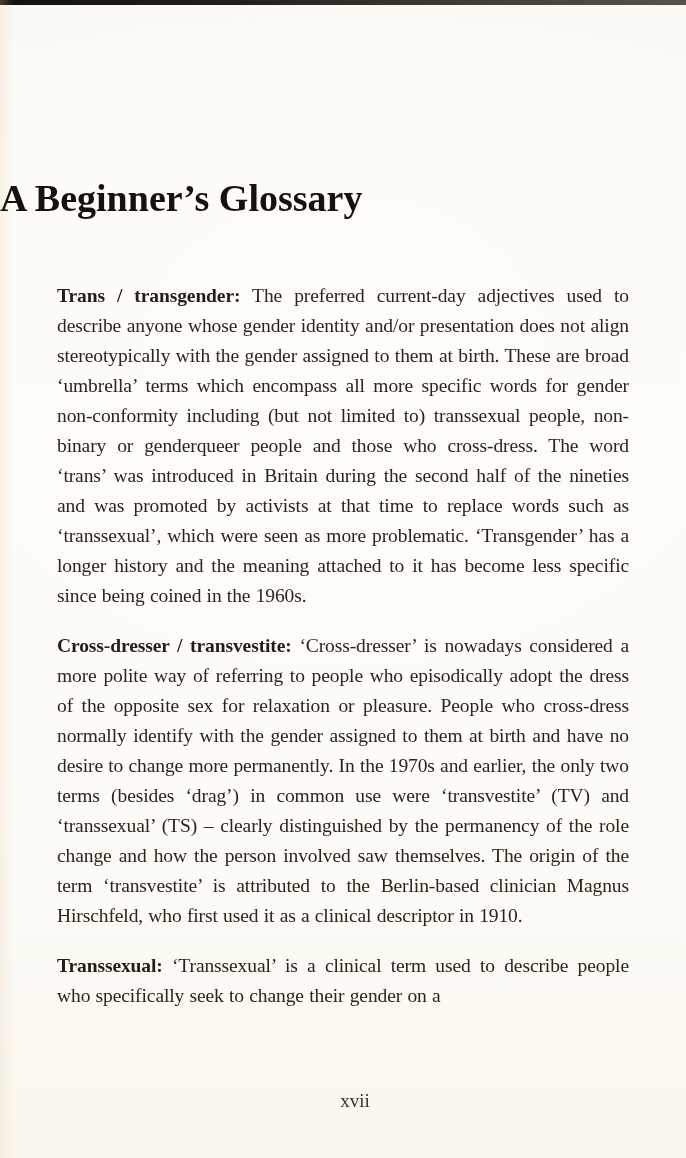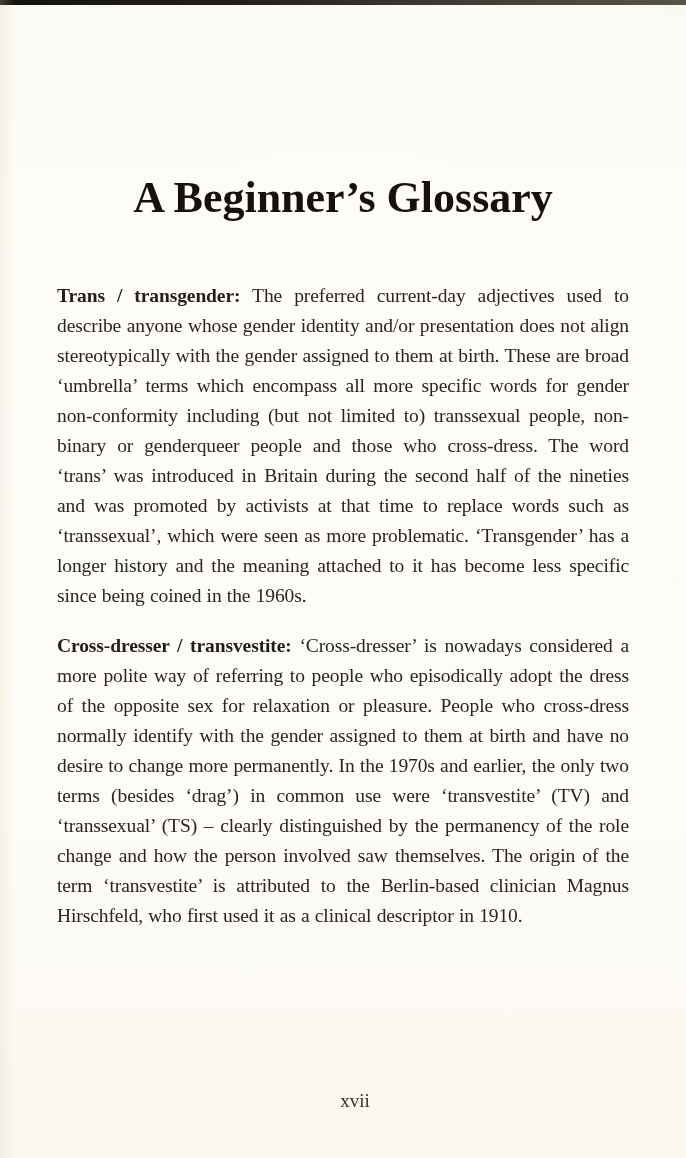--- a/index.html
+++ b/index.html
@@ -31,22 +31,21 @@
     width: 14px;
     background: linear-gradient(90deg, rgba(233,205,178,0.25), rgba(233,205,178,0));
     pointer-events: none;
   }
   h1.book-title {
     position: absolute;
     top: 176px;
     left: 0;
     width: 100%;
     margin: 0;
-    text-align: center;
-    font-size: 44px;
+    font-size: 38px;
     line-height: 44px;
     font-weight: bold;
     letter-spacing: 0px;
     color: #16110c;
   }
   .glossary {
     position: absolute;
     top: 281px;
     left: 57px;
     width: 572px;
@@ -85,18 +84,19 @@
   <div class="paper-tint"></div>
 
   <h1 class="book-title">A Beginner’s Glossary</h1>
 
   <div class="glossary">
 
     <p class="entry"><span class="term">Trans / transgender:</span> <span>The preferred current-day adjectives used to describe anyone whose gender identity and/or presentation does not align stereotypically with the gender assigned to them at birth. These are broad ‘umbrella’ terms which encompass all more specific words for gender non-conformity including (but not limited to) transsexual people, non-binary or genderqueer people and those who cross-dress. The word ‘trans’ was introduced in Britain during the second half of the nineties and was promoted by activists at that time to replace words such as ‘transsexual’, which were seen as more problematic. ‘Transgender’ has a longer history and the meaning attached to it has become less specific since being coined in the 1960s.</span></p>
 
     <p class="entry"><span class="term">Cross-dresser / transvestite:</span> <span>‘Cross-dresser’ is nowadays considered a more polite way of referring to people who episodically adopt the dress of the opposite sex for relaxation or pleasure. People who cross-dress normally identify with the gender assigned to them at birth and have no desire to change more permanently. In the 1970s and earlier, the only two terms (besides ‘drag’) in common use were ‘transvestite’ (TV) and ‘transsexual’ (TS) – clearly distinguished by the permanency of the role change and how the person involved saw themselves. The origin of the term ‘transvestite’ is attributed to the Berlin-based clinician Magnus Hirschfeld, who first used it as a clinical descriptor in 1910.</span></p>
 
+    <p class="entry"><span class="term">Transsexual:</span> <span>‘Transsexual’ is a clinical term used to describe people who specifically seek to change their gender on a</span></p>
 
   </div>
 
   <div class="folio">xvii</div>
 
 </div>
 
 </body></html>

